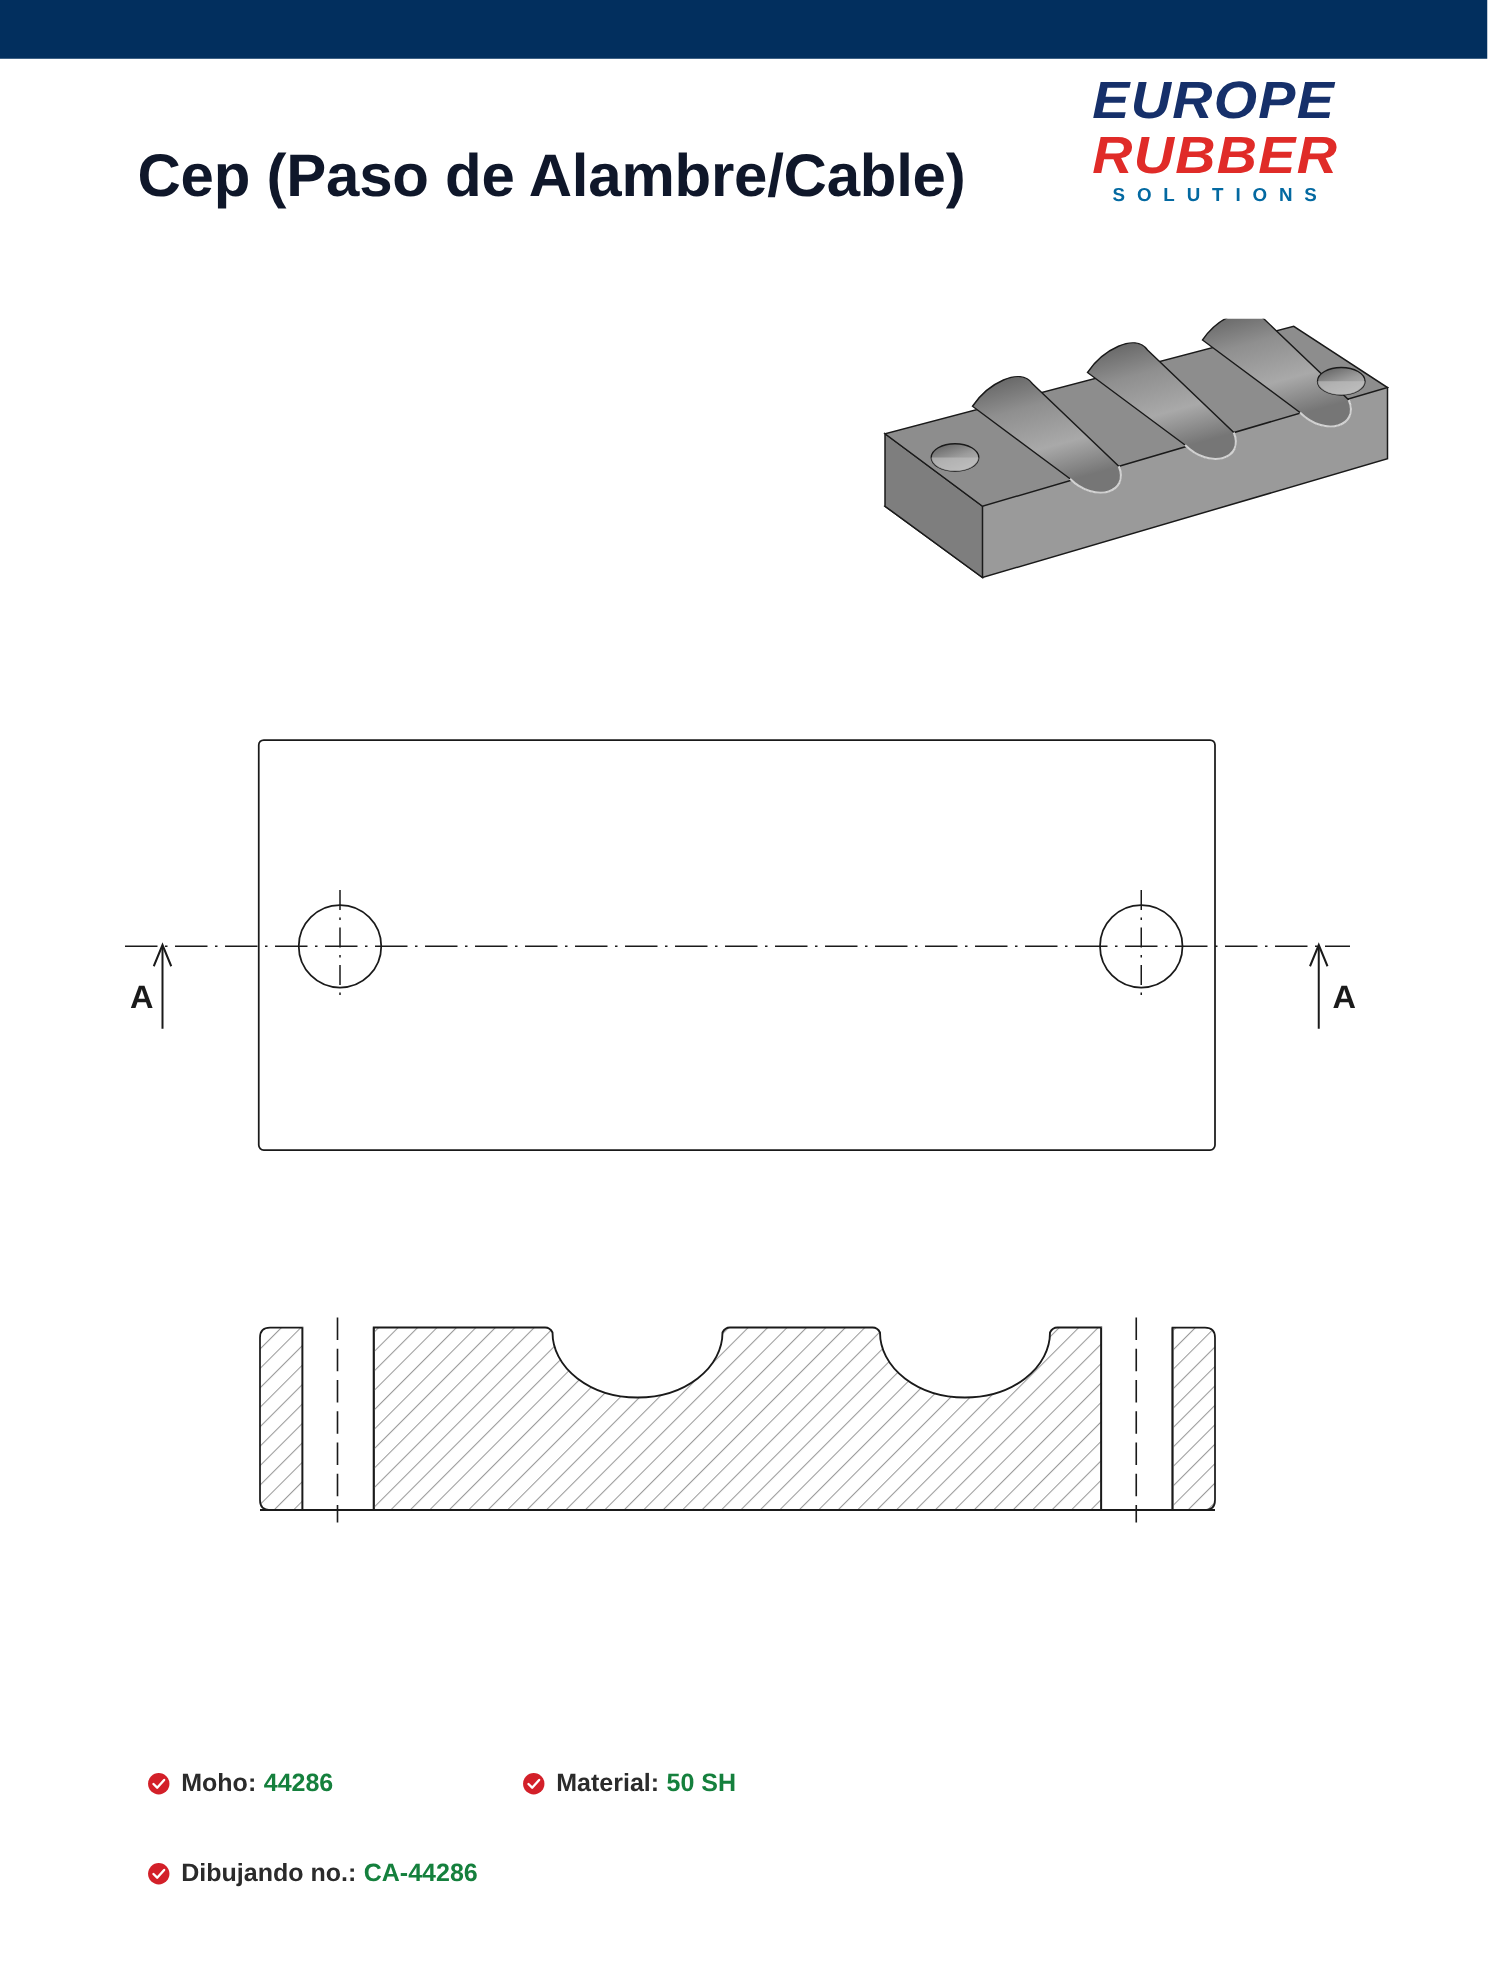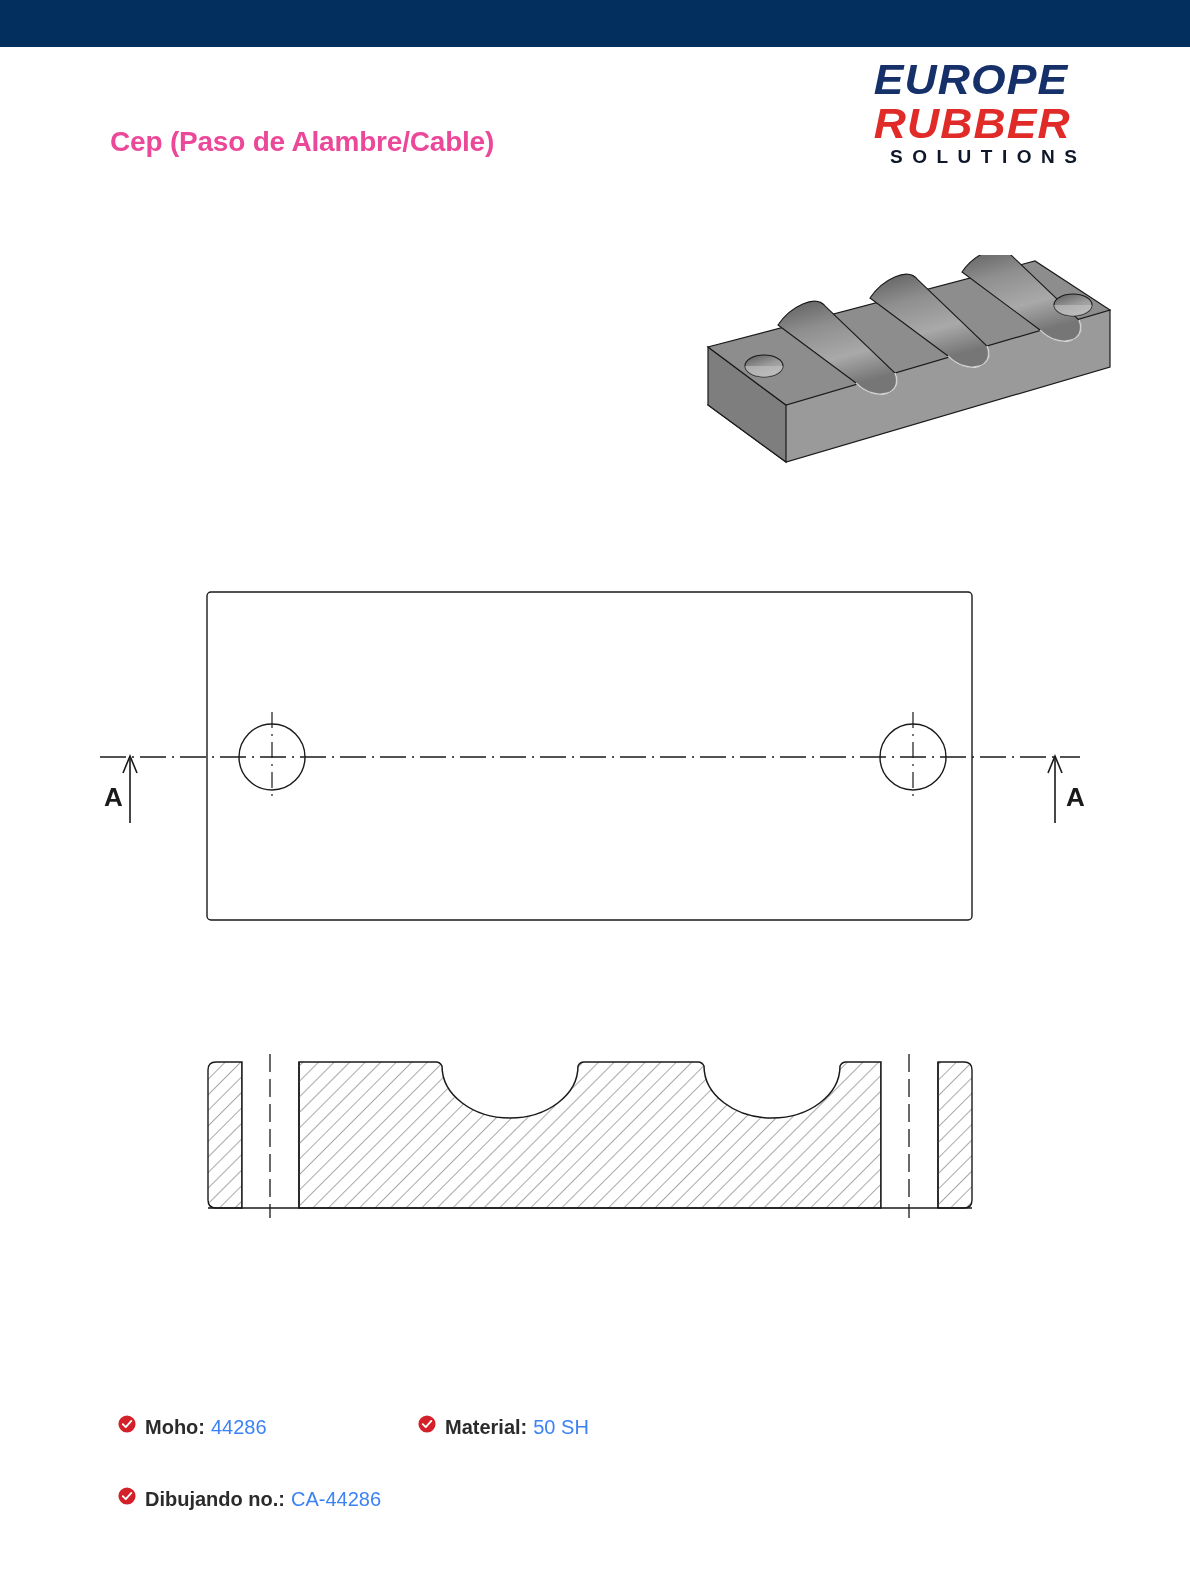--- a/index.html
+++ b/index.html
@@ -26,25 +26,25 @@
   }
 
   
   .title-block {
     position: absolute;
     left: 110px;
     top: 108px;
     width: 700px;
   }
   .title-line {
-    font-size: 28px;
+    font-size: 48px;
     font-weight: bold;
     line-height: 68px;
     letter-spacing: -0.2px;
-    color: #ec4899;
+    color: #0f172a;
     white-space: nowrap;
   }
 
   
   .logo {
     position: absolute;
     right: 30px;
     top: 58px;
     width: 270px;
     text-align: left;
@@ -63,24 +63,24 @@
     font-size: 42px;
     font-weight: bold;
     font-style: italic;
     letter-spacing: 1px;
     color: #e02b28;
     line-height: 44px;
     transform: scaleX(1.06);
     transform-origin: right center;
   }
   .logo-solutions {
-    font-size: 19px;
+    font-size: 15px;
     font-weight: bold;
     letter-spacing: 9.5px;
-    color: #0f172a;
+    color: #0369a1;
     line-height: 22px;
     padding-right: 2px;
   }
 
   
   .render3d {
     position: absolute;
     left: 690px;
     top: 255px;
     width: 430px;
@@ -110,42 +110,42 @@
     top: 1415px;
     width: 800px;
   }
   .spec-row {
     position: relative;
     height: 72px;
   }
   .spec-item {
     position: absolute;
     display: flex;
-    align-items: flex-start;
+    align-items: center;
     font-size: 20px;
     line-height: 24px;
     white-space: nowrap;
   }
   .spec-item.col1 { left: 0; }
   .spec-item.col2 { left: 300px; }
   .check-icon {
     width: 18px;
     height: 18px;
     margin-right: 9px;
     flex: 0 0 auto;
     display: block;
   }
   .spec-label {
     font-weight: bold;
     color: #2b2b2b;
     margin-right: 6px;
   }
   .spec-value {
-    font-weight: normal;
-    color: #3b82f6;
+    font-weight: bold;
+    color: #15803d;
   }
 </style>
 </head>
 <body>
 
 <div class="header-band"></div>
 
 <div class="title-block">
   <div class="title-line">Cep (Paso de Alambre/Cable)</div>
 </div>

